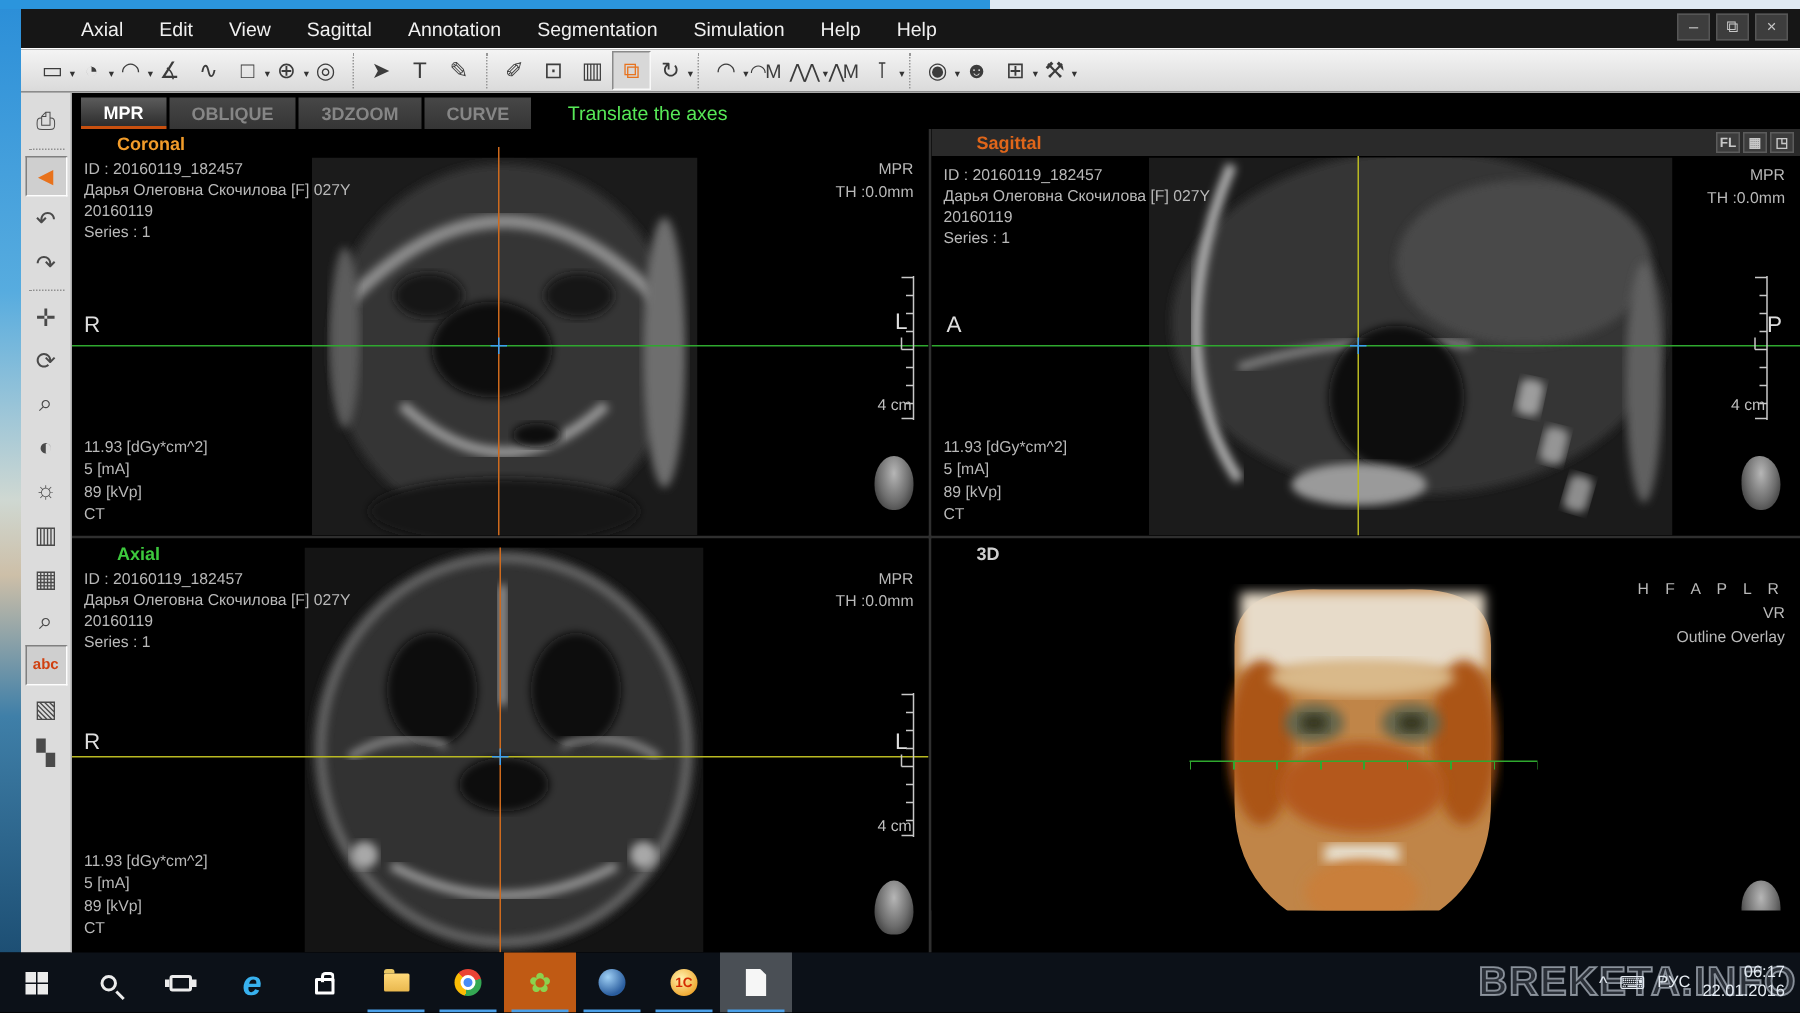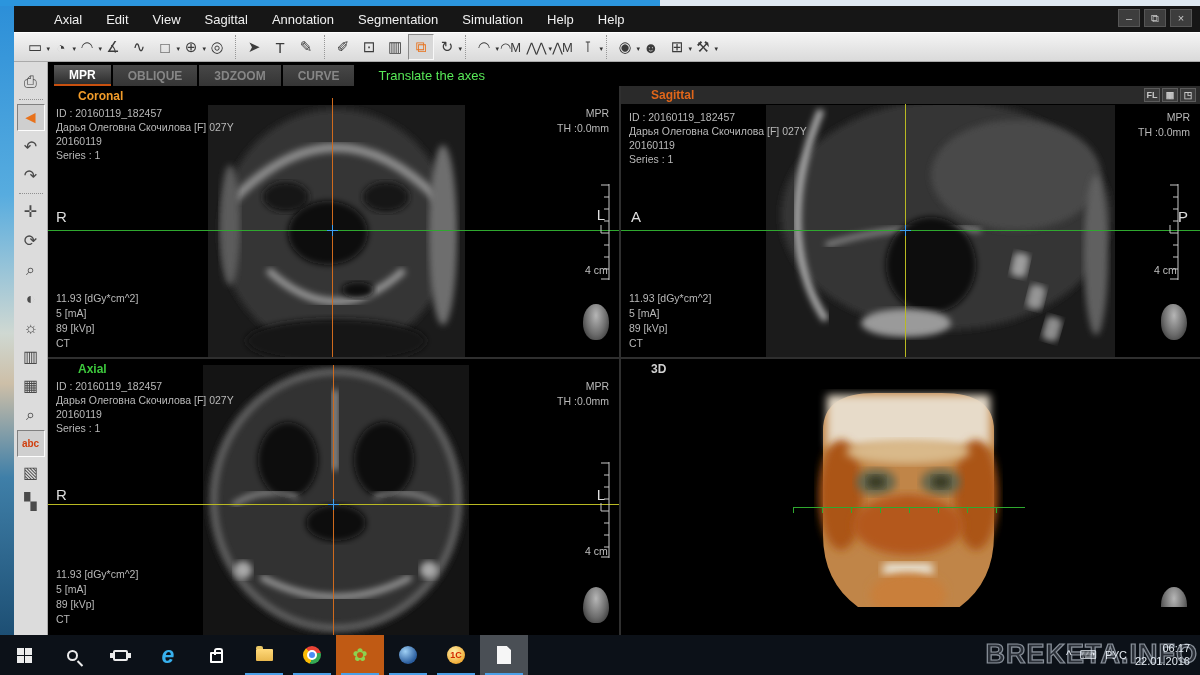--- a/index.html
+++ b/index.html
@@ -397,20 +397,25 @@
       <ellipse cx="150" cy="97" rx="20" ry="13" fill="#63654c" filter="url(#b3d)"></ellipse>
       <ellipse cx="85" cy="97" rx="9" ry="6" fill="#31331f" filter="url(#b3d)"></ellipse>
       <ellipse cx="150" cy="97" rx="9" ry="6" fill="#31331f" filter="url(#b3d)"></ellipse>
       <path d="M117,112 L105,155 L129,155 Z" fill="#8a4a14" filter="url(#b3d)"></path>
       <ellipse cx="117" cy="140" rx="55" ry="30" fill="#b4581c" filter="url(#b3d)"></ellipse>
       <rect x="92" y="178" width="50" height="13" rx="3" fill="#e9e4d6" filter="url(#b3d)"></rect>
       <ellipse cx="117" cy="210" rx="38" ry="22" fill="#c97f3a" filter="url(#b3d)"></ellipse>
       <ellipse cx="117" cy="67" rx="62" ry="12" fill="#d9b98a" filter="url(#b3d)"></ellipse>
     </svg>
     <span class="title" style="color:#cfcfcf;">3D</span>
+    <div class="rinfo" style="top:26px;line-height:16px;">
+      <span style="letter-spacing:4px;">H F A P L R</span>
+      <span>VR</span>
+      <span>Outline Overlay</span>
+    </div>
     <div class="tickline" style="left:172px;top:148px;width:232px;"></div>
     <div class="headicon" style="left:540px;top:228px;"></div>
   </div>
 </div>
 
 <div class="taskbar">
   <div class="ttile">
     <span class="winlogo">
         <i></i>
         <i></i>

